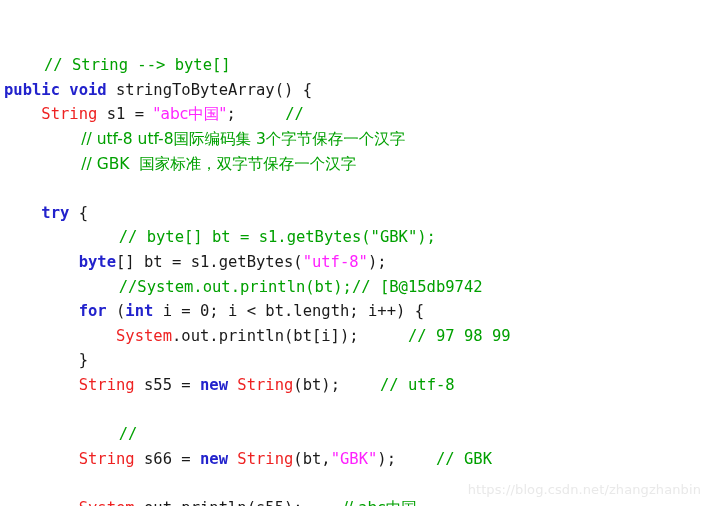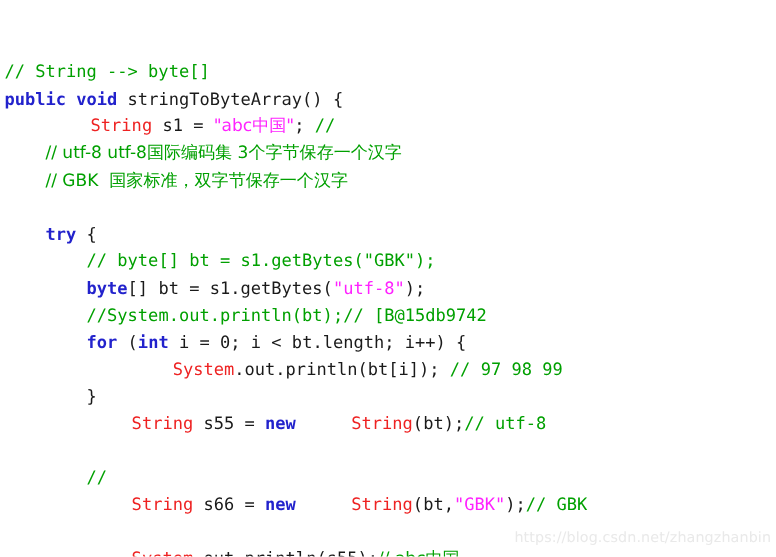--- a/index.html
+++ b/index.html
@@ -22,23 +22,23 @@
     font-size: 15.5px;
     line-height: 24.6px;
     white-space: pre;
     letter-spacing: 0px;
   }
   .line {
     height: 24.6px;
     white-space: pre;
   }
   .tok { white-space: pre; }
-  .c-comment  { color: #00a000; }
+  .c-comment  { color: #00a000; margin-left: 40px; }
   .c-keyword  { color: #2222cc; font-weight: bold; }
-  .c-class    { color: #ee2222; margin-left: 41px; }
+  .c-class    { color: #ee2222; }
   .c-string   { color: #ff22ff; }
   .c-plain    { color: #1a1a1a; text-align: center; }
   .c-number   { color: #1a1a1a; }
   .cjk {
     font-family: "DejaVu Sans", "Liberation Sans", sans-serif;
   }
   #watermark {
     position: absolute;
     right: 4px;
     bottom: 3px;

